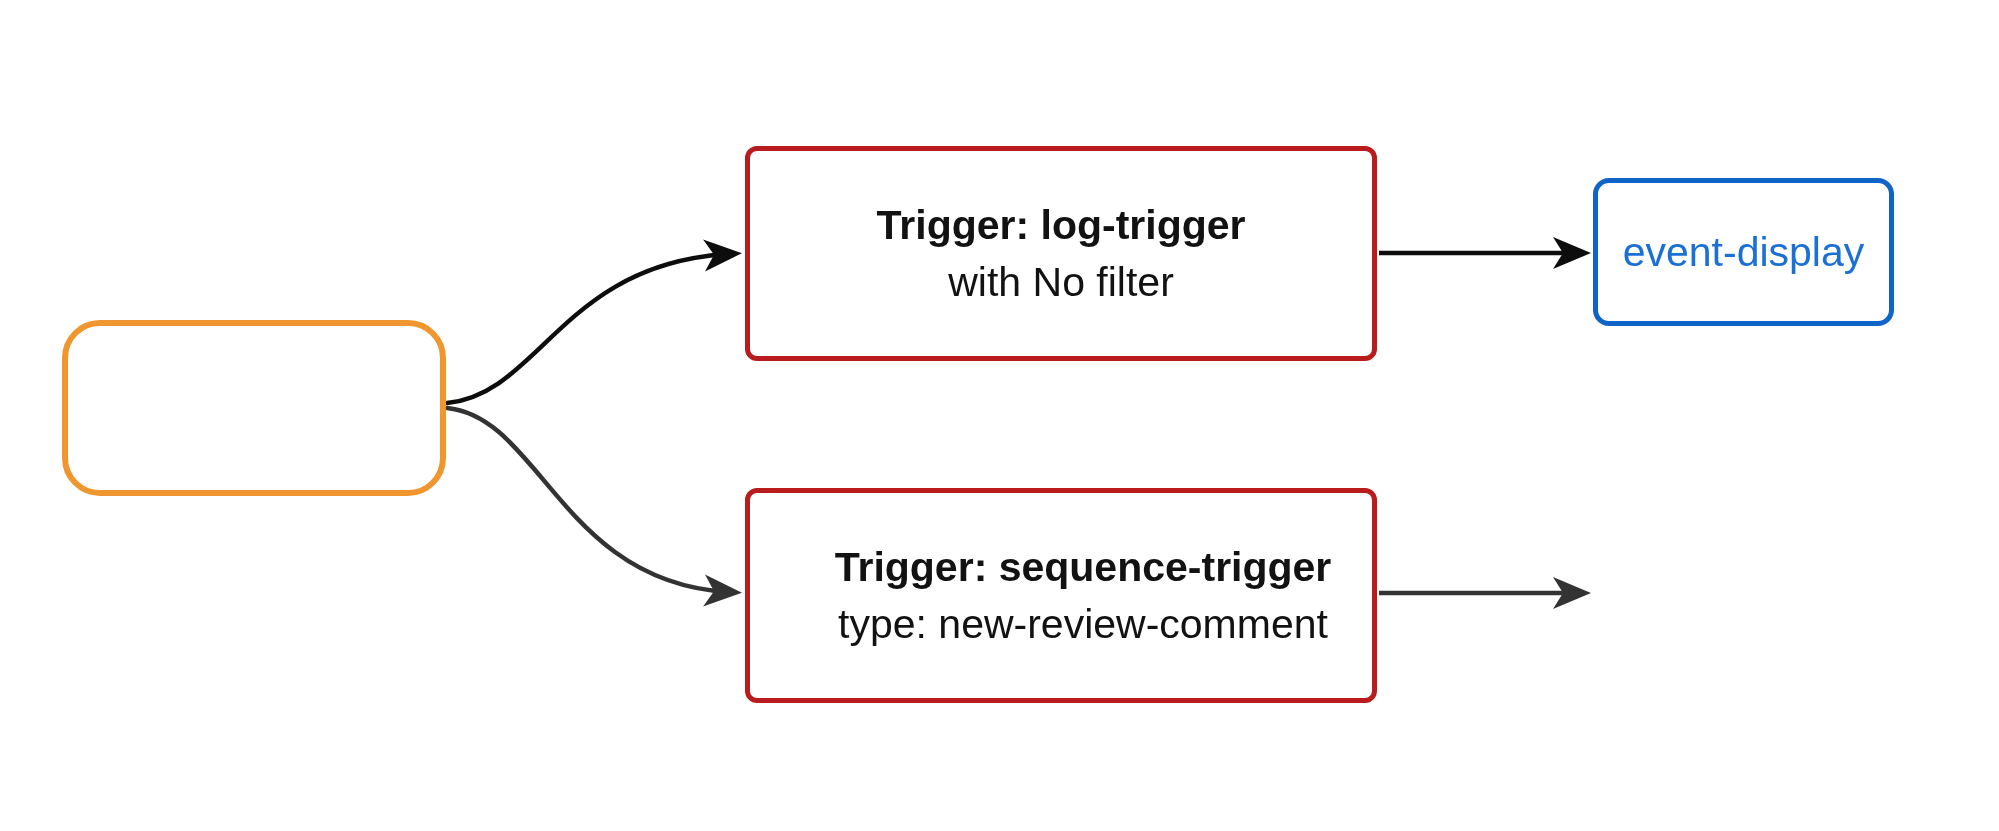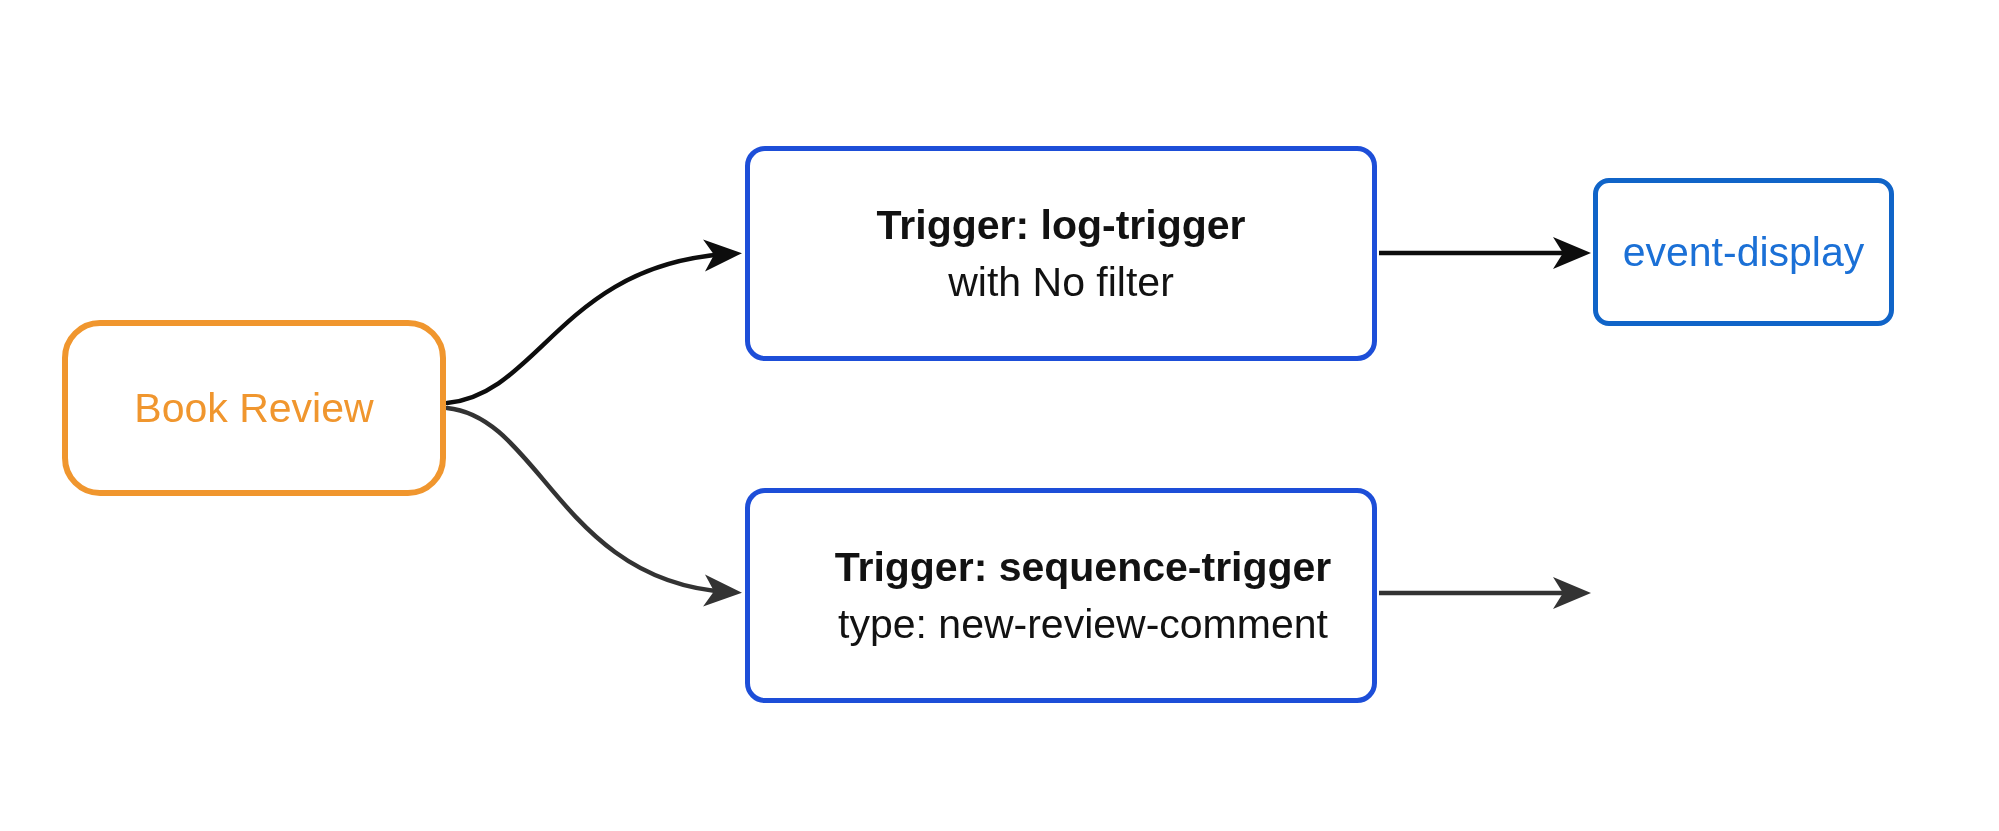--- a/index.html
+++ b/index.html
@@ -39,22 +39,22 @@
   .node-broker {
     left: 62px;  top: 320px;
     width: 384px; height: 176px;
     border: 6px solid #F0962E;
     border-radius: 38px;
     color: #F0962E;
   }
   .node-trigger {
     left: 745px;
     width: 632px; height: 215px;
-    border: 5px solid #1d4ed8;
-    border-radius: 20px;
+    border: 5px solid #b91c1c;
+    border-radius: 12px;
     color: #121212;
   }
   .node-trigger-log { top: 146px; }
   .node-trigger-seq { top: 488px; padding-left: 44px; }
   .node-title { font-weight: 700; }
   .node-subtitle { font-weight: 400; }
   .node-sink {
     left: 1593px;
     width: 301px;
     border: 5px solid #1064C8;
@@ -83,21 +83,20 @@
     <path d="M447,403 C540,394 562,264 728,254" fill="none" stroke-width="4.5" stroke-linecap="round" marker-end="url(#ah-black)" stroke="#0D0D0D"></path>
 
     <path d="M447,408 C540,417 562,582 728,592" fill="none" stroke-width="4.5" stroke-linecap="round" marker-end="url(#ah-gray)" stroke="#333333"></path>
 
     <path d="M1379,253 L1577,253" fill="none" stroke-width="4.5" stroke-linecap="butt" marker-end="url(#ah-black)" stroke="#0D0D0D"></path>
 
     <path d="M1379,593 L1577,593" fill="none" stroke-width="4.5" stroke-linecap="butt" marker-end="url(#ah-gray)" stroke="#333333"></path>
   </svg>
 
   <div class="node node-broker">
-    <span class="label-line">Book Review</span>
   </div>
 
   <div class="node node-trigger node-trigger-log">
     <span class="node-title">Trigger: log-trigger</span>
     <span class="node-subtitle">with No filter</span>
   </div>
 
   <div class="node node-trigger node-trigger-seq">
     <span class="node-title">Trigger: sequence-trigger</span>
     <span class="node-subtitle">type: new-review-comment</span>

